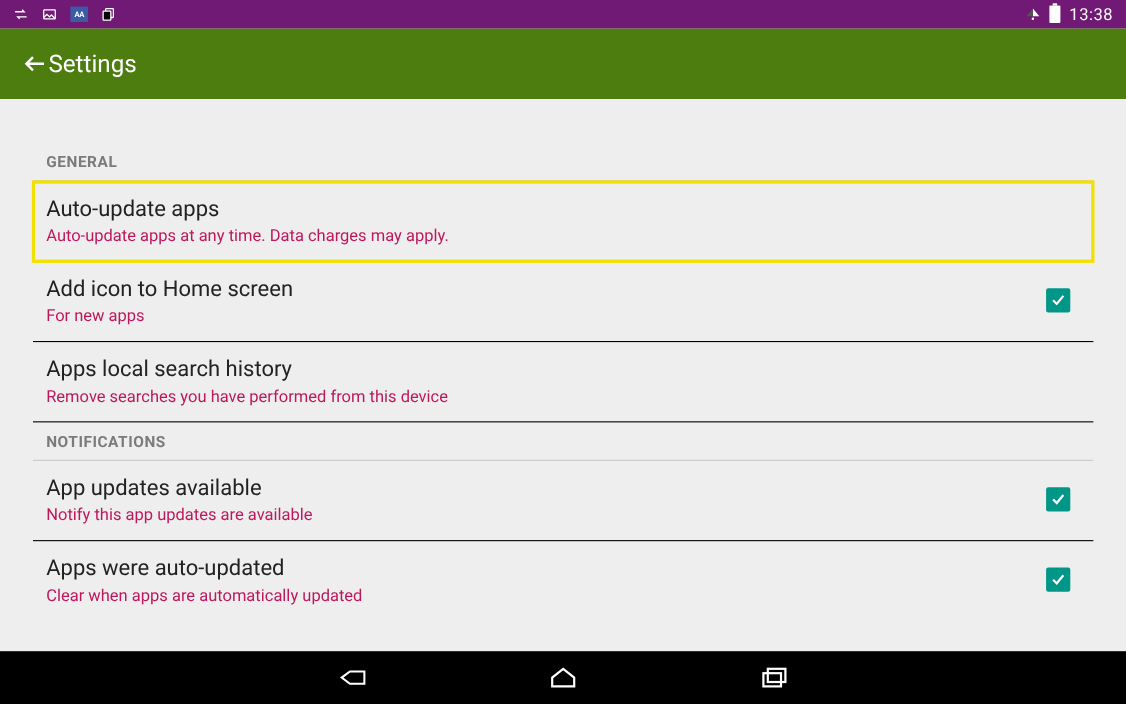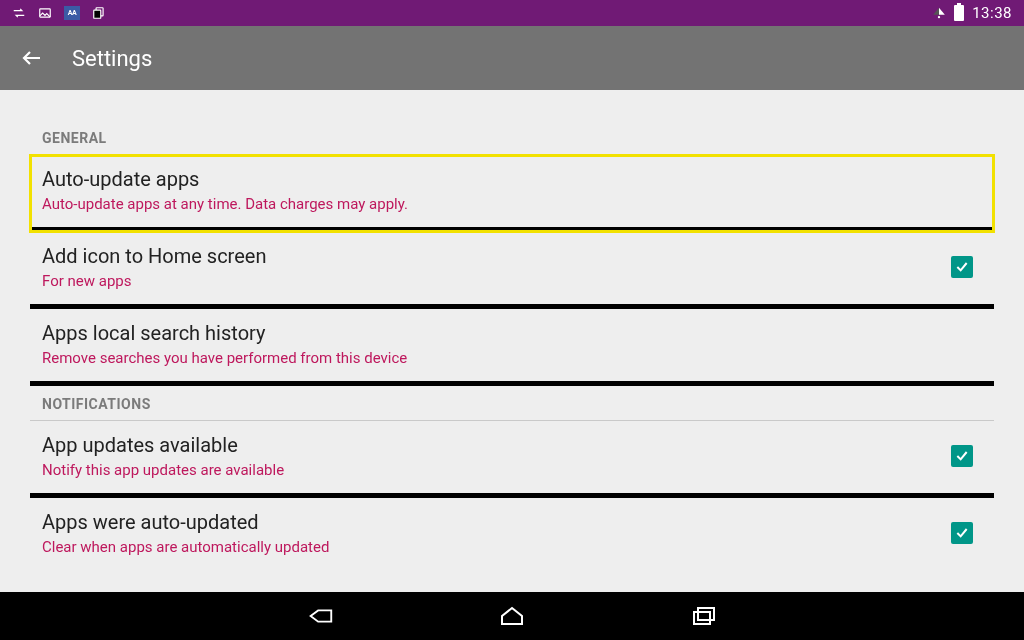--- a/index.html
+++ b/index.html
@@ -16,46 +16,45 @@
     padding: 0 12px;
   }
   .statusbar .left { display: flex; gap: 12px; align-items: center; }
   .statusbar .spacer { flex: 1; }
   .statusbar .right { display: flex; gap: 8px; align-items: center; }
   .sb-icon { width: 14px; height: 14px; display:inline-flex; align-items:center; justify-content:center; }
   .sb-badge { width:16px; height:14px; background:#3b5ba5; display:flex; align-items:center; justify-content:center; font-size:7px; color:#fff; font-weight:bold; letter-spacing:-0.5px;}
   .sb-clock { font-size:15px; font-weight:400; letter-spacing:0.5px;}
 
   .appbar {
-    background: #737373;
+    background: #4d7c0f;
     height: 64px;
     display: flex;
     align-items: center;
     padding: 0 20px;
-    gap: 28px;
     color: #fff;
   }
   .appbar .back { width:24px; height:24px; display:flex; align-items:center; justify-content:center; cursor:pointer;}
   .appbar .title { font-size: 22px; font-weight: 400; }
 
-  .content { flex:1; padding: 30px 30px 0 30px; overflow:hidden;border-radius:12px; }
+  .content { flex:1; padding: 40px 30px 0 30px; overflow:hidden;border-radius:12px; }
   .section-header {
     color: #7b7b7b;
     font-size: 14px;
     font-weight: 700;
     letter-spacing: 0.5px;
     padding: 10px 12px 8px 12px;
     border-bottom: 1px solid #c9c9c9;
   }
 
   .row {
     display:flex;
     align-items:center;
     padding: 12px 12px 14px 12px;
-    border-bottom: 5px solid #000000;
+    border-bottom: 1px solid #000000;
     cursor: pointer;
   }
   .row .txt { flex:1; min-width:0; }
   .row .title { font-size: 20px; color:#222; font-weight:400; margin-bottom:4px;}
   .row .sub { font-size: 15px; color:#be185d; }
   .row .ctl { width:40px; display:flex; justify-content:center; }
 
   .highlight {
     outline: 3px solid #f2e100;
     outline-offset: -2px;

